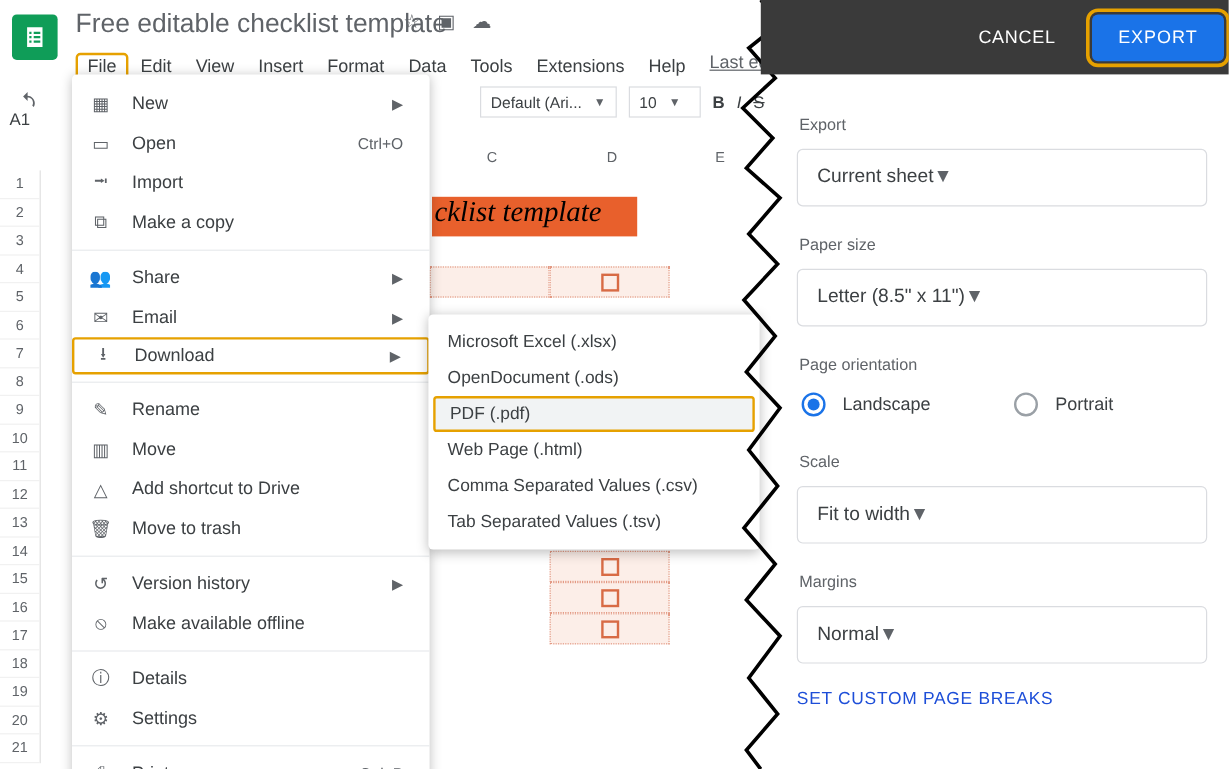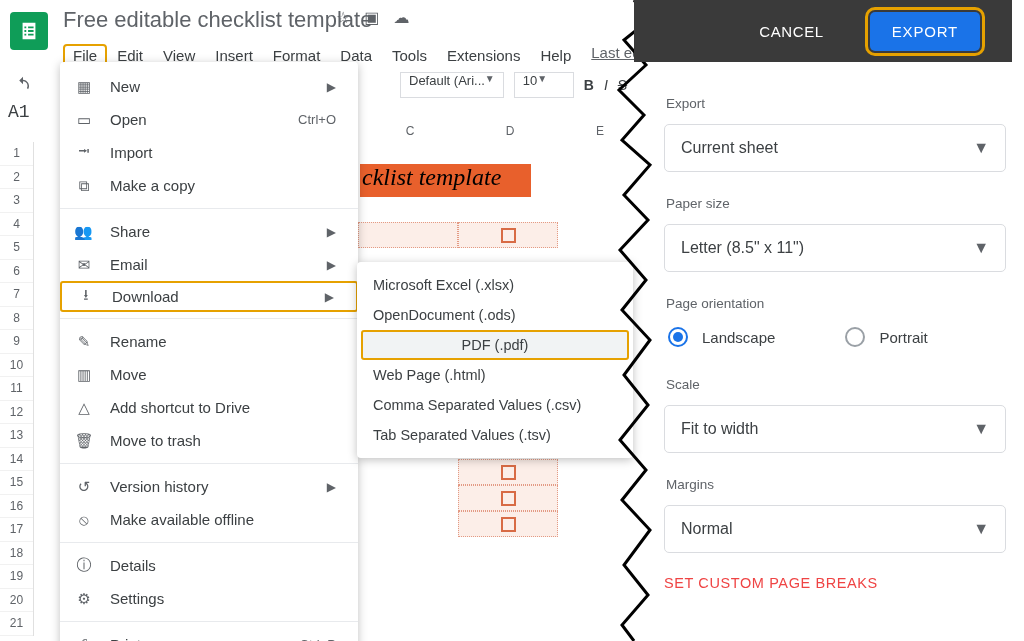--- a/index.html
+++ b/index.html
@@ -13,27 +13,27 @@
   .docname { position:absolute; left:63px; top:7px; font-size:22px; color:#5f6368;}
   .docicons { position:absolute; left:336px; top:8px; display:flex; gap:14px; color:#5f6368;}
   .menubar { position:absolute; left:63px; top:44px; display:flex; gap:0; font-size:15px; color:#3c4043;}
   .menubar .mi{padding:3px 10px 3px 10px; border-radius:3px;}
   .menubar .mi.open{border:2px solid #e6a100; border-radius:4px; padding:1px 8px;}
   .lastedit{ color:#5f6368; text-decoration:underline; margin-left:10px;}
   
   .tbrow{position:absolute; top:66px; left:0; right:0; height:38px; display:flex; align-items:center;
          padding-left:14px; gap:10px; font-size:14px; color:#3c4043;}
   .undo{width:18px;height:18px;}
-  .sel{border:1px solid #dadce0; height:26px; display:flex; padding:0 8px; gap:0; font-size:13px;}
+  .sel{border:1px solid #dadce0; height:26px; display:flex; align-items:center; padding:0 8px; gap:10px; font-size:13px;}
   .sel .tri{font-size:10px;color:#5f6368;}
   .bold{font-weight:700;}
   .ital{font-style:italic;}
   .strike{text-decoration:line-through;}
   
-  .namebox{position:absolute; left:8px; top:102px; font-size:18px; width:36px;font-family:Liberation Mono, monospace;}
+  .namebox{position:absolute; left:8px; top:91px; font-size:14px; width:36px;}
   .colhdr{position:absolute; top:124px; display:flex; font-size:12px; color:#5f6368;}
   .colhdr div{text-align:center;}
   .rownums{position:absolute; left:0; top:142px; width:34px; font-size:12px; color:#5f6368; border-right:1px solid #e0e0e0;}
   .rownums div{height:23.5px; display:flex; align-items:center; justify-content:center; border-bottom:1px solid #f1f1f1;}
   
   .sheet{position:absolute; left:360px; top:148px;margin-top:16px;}
   .banner{font-family:"Comic Sans MS",cursive; font-style:italic; font-size:24px; color:#000;
           background:#e8602c; padding:0 30px 6px 2px; }
   .hdrcells{display:flex; margin-top:2px;}
   .hdrcells div{font-family:"Comic Sans MS",cursive; font-style:italic; font-size:18px; width:100px; padding-left:4px;}
@@ -50,42 +50,42 @@
   .filemenu .row .ic{width:20px; display:flex; justify-content:center; color:#5f6368;}
   .filemenu .row .lab{flex:1;}
   .filemenu .row .sc{color:#5f6368; font-size:13px;}
   .filemenu .row .arr{color:#5f6368; font-size:12px;}
   .filemenu .sep{height:1px; background:#e8eaed; margin:6px 0;}
   .filemenu .row.hl{border:2px solid #e6a100; border-radius:3px; height:31px;}
   
   .dlmenu{position:absolute; left:357px; top:262px; width:276px; background:#fff;
           box-shadow:0 2px 10px rgba(0,0,0,0.25); border-radius:4px; padding:8px 0; font-size:14.5px;}
   .dlmenu .drow{padding:7px 16px;}
-  .dlmenu .drow.hl{background:#f1f3f4; border:2px solid #e6a100; border-radius:3px; margin:0 4px; padding:5px 12px;text-align:center;}
+  .dlmenu .drow.hl{background:#f1f3f4; border:2px solid #e6a100; border-radius:3px; margin:0 4px; padding:5px 12px;}
   
   .rip{position:absolute; left:604px; top:0; width:60px; height:641px; pointer-events:none;}
   
-  .darkbar{position:absolute; left:634px; top:0; right:12px; height:62px; background:#3a3a3a;
-           display:flex; align-items:center; justify-content:flex-end; gap:32px; padding-right:32px;}
+  .darkbar{position:absolute; left:634px; top:0; right:0; height:62px; background:#3a3a3a;
+           display:flex; align-items:center; justify-content:flex-end; gap:16px; padding-right:4px;}
   .btn-cancel{color:#fff; font-size:15px; letter-spacing:0.6px; padding:10px 14px;}
   .btn-export{background:#1a73e8; color:#fff; font-size:15px; letter-spacing:0.8px; padding:11px 22px;
               border-radius:5px; outline:3px solid #e6a100; outline-offset:2px;}
   .panel{position:absolute; left:664px; top:96px; right:18px; font-size:14px; color:#5f6368;}
   .plabel{font-size:13.5px; margin:24px 0 10px 2px; color:#5f6368;}
   .plabel:first-child{margin-top:0;}
   .dropdown{border:1px solid #dadce0; border-radius:5px; height:48px; display:flex; align-items:center;
-            justify-content:space-between; padding:0 16px; font-size:16px; color:#3c4043;margin-top:13px;}
+            padding:0 16px; font-size:16px; color:#3c4043;margin-top:13px;}
   .dropdown .tri{color:#5f6368;}
   .radios{display:flex; gap:70px; padding:6px 4px; align-items:center; font-size:15px; color:#3c4043;}
   .radio{display:flex; align-items:center; gap:14px;}
   .rcirc{width:20px; height:20px; border-radius:50%;}
   .rcirc.on{border:2px solid #1a73e8; display:flex; align-items:center; justify-content:center;}
   .rcirc.on::after{content:""; width:10px; height:10px; background:#1a73e8; border-radius:50%;}
   .rcirc.off{border:2px solid #9aa0a6;}
-  .linkbtn{color:#ef4444; font-size:14.5px; letter-spacing:0.6px; margin-top:22px;}
+  .linkbtn{color:#1d4ed8; font-size:14.5px; letter-spacing:0.6px; margin-top:22px;}
 </style>
 </head>
 <body>
 
 <div class="logo">
   <svg viewBox="0 0 24 24">
       <path d="M19 3H5v18h14V3zM11 7h6v2h-6V7zm0 4h6v2h-6v-2zm0 4h6v2h-6v-2zM7 7h2v2H7V7zm0 4h2v2H7v-2zm0 4h2v2H7v-2z"></path>
     </svg>
 </div>
 <div class="docname">Free editable checklist template</div>

